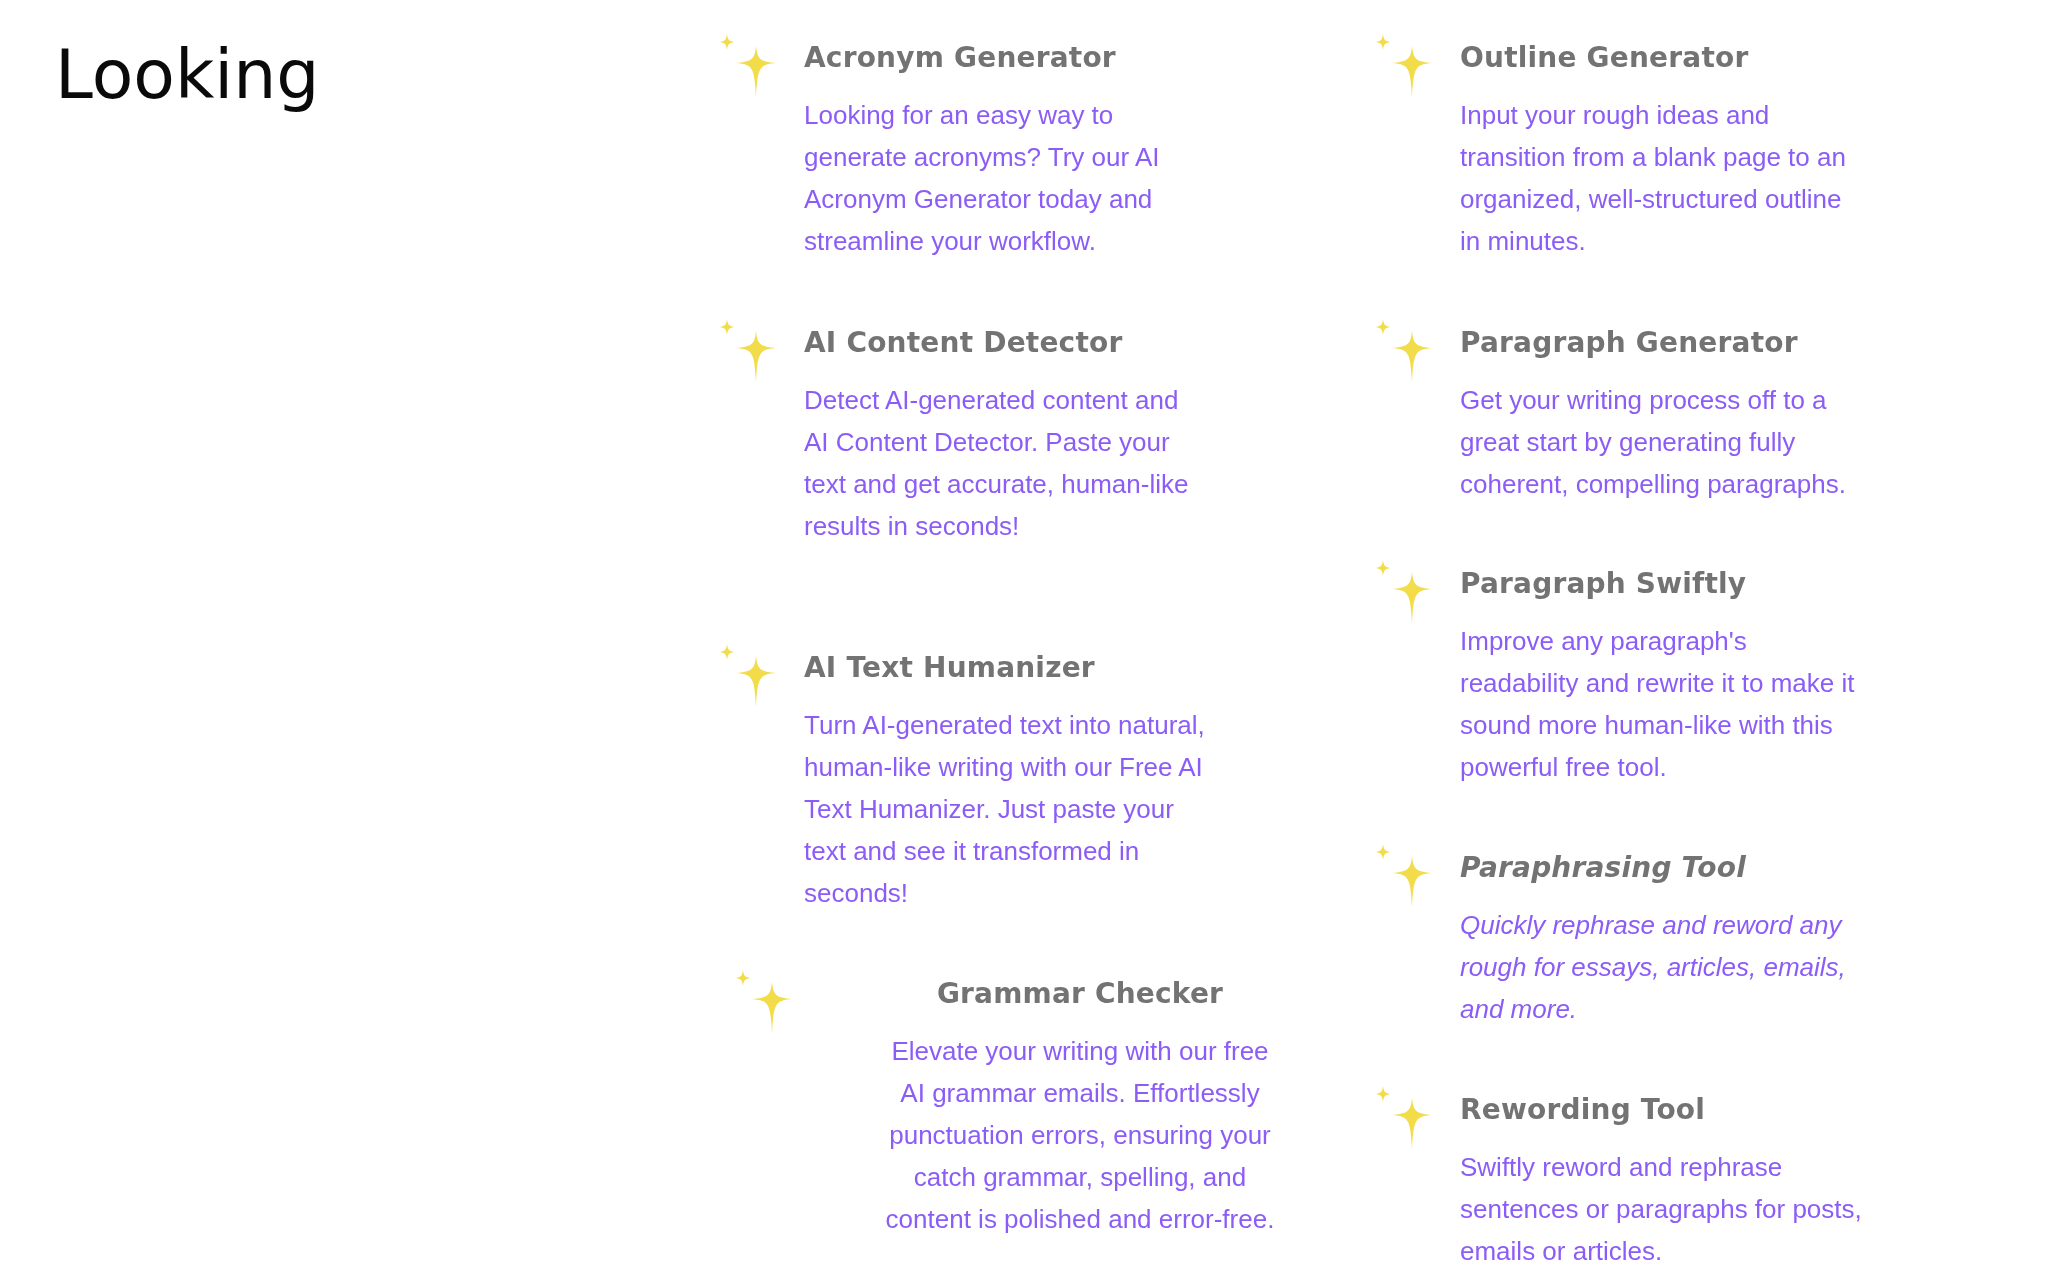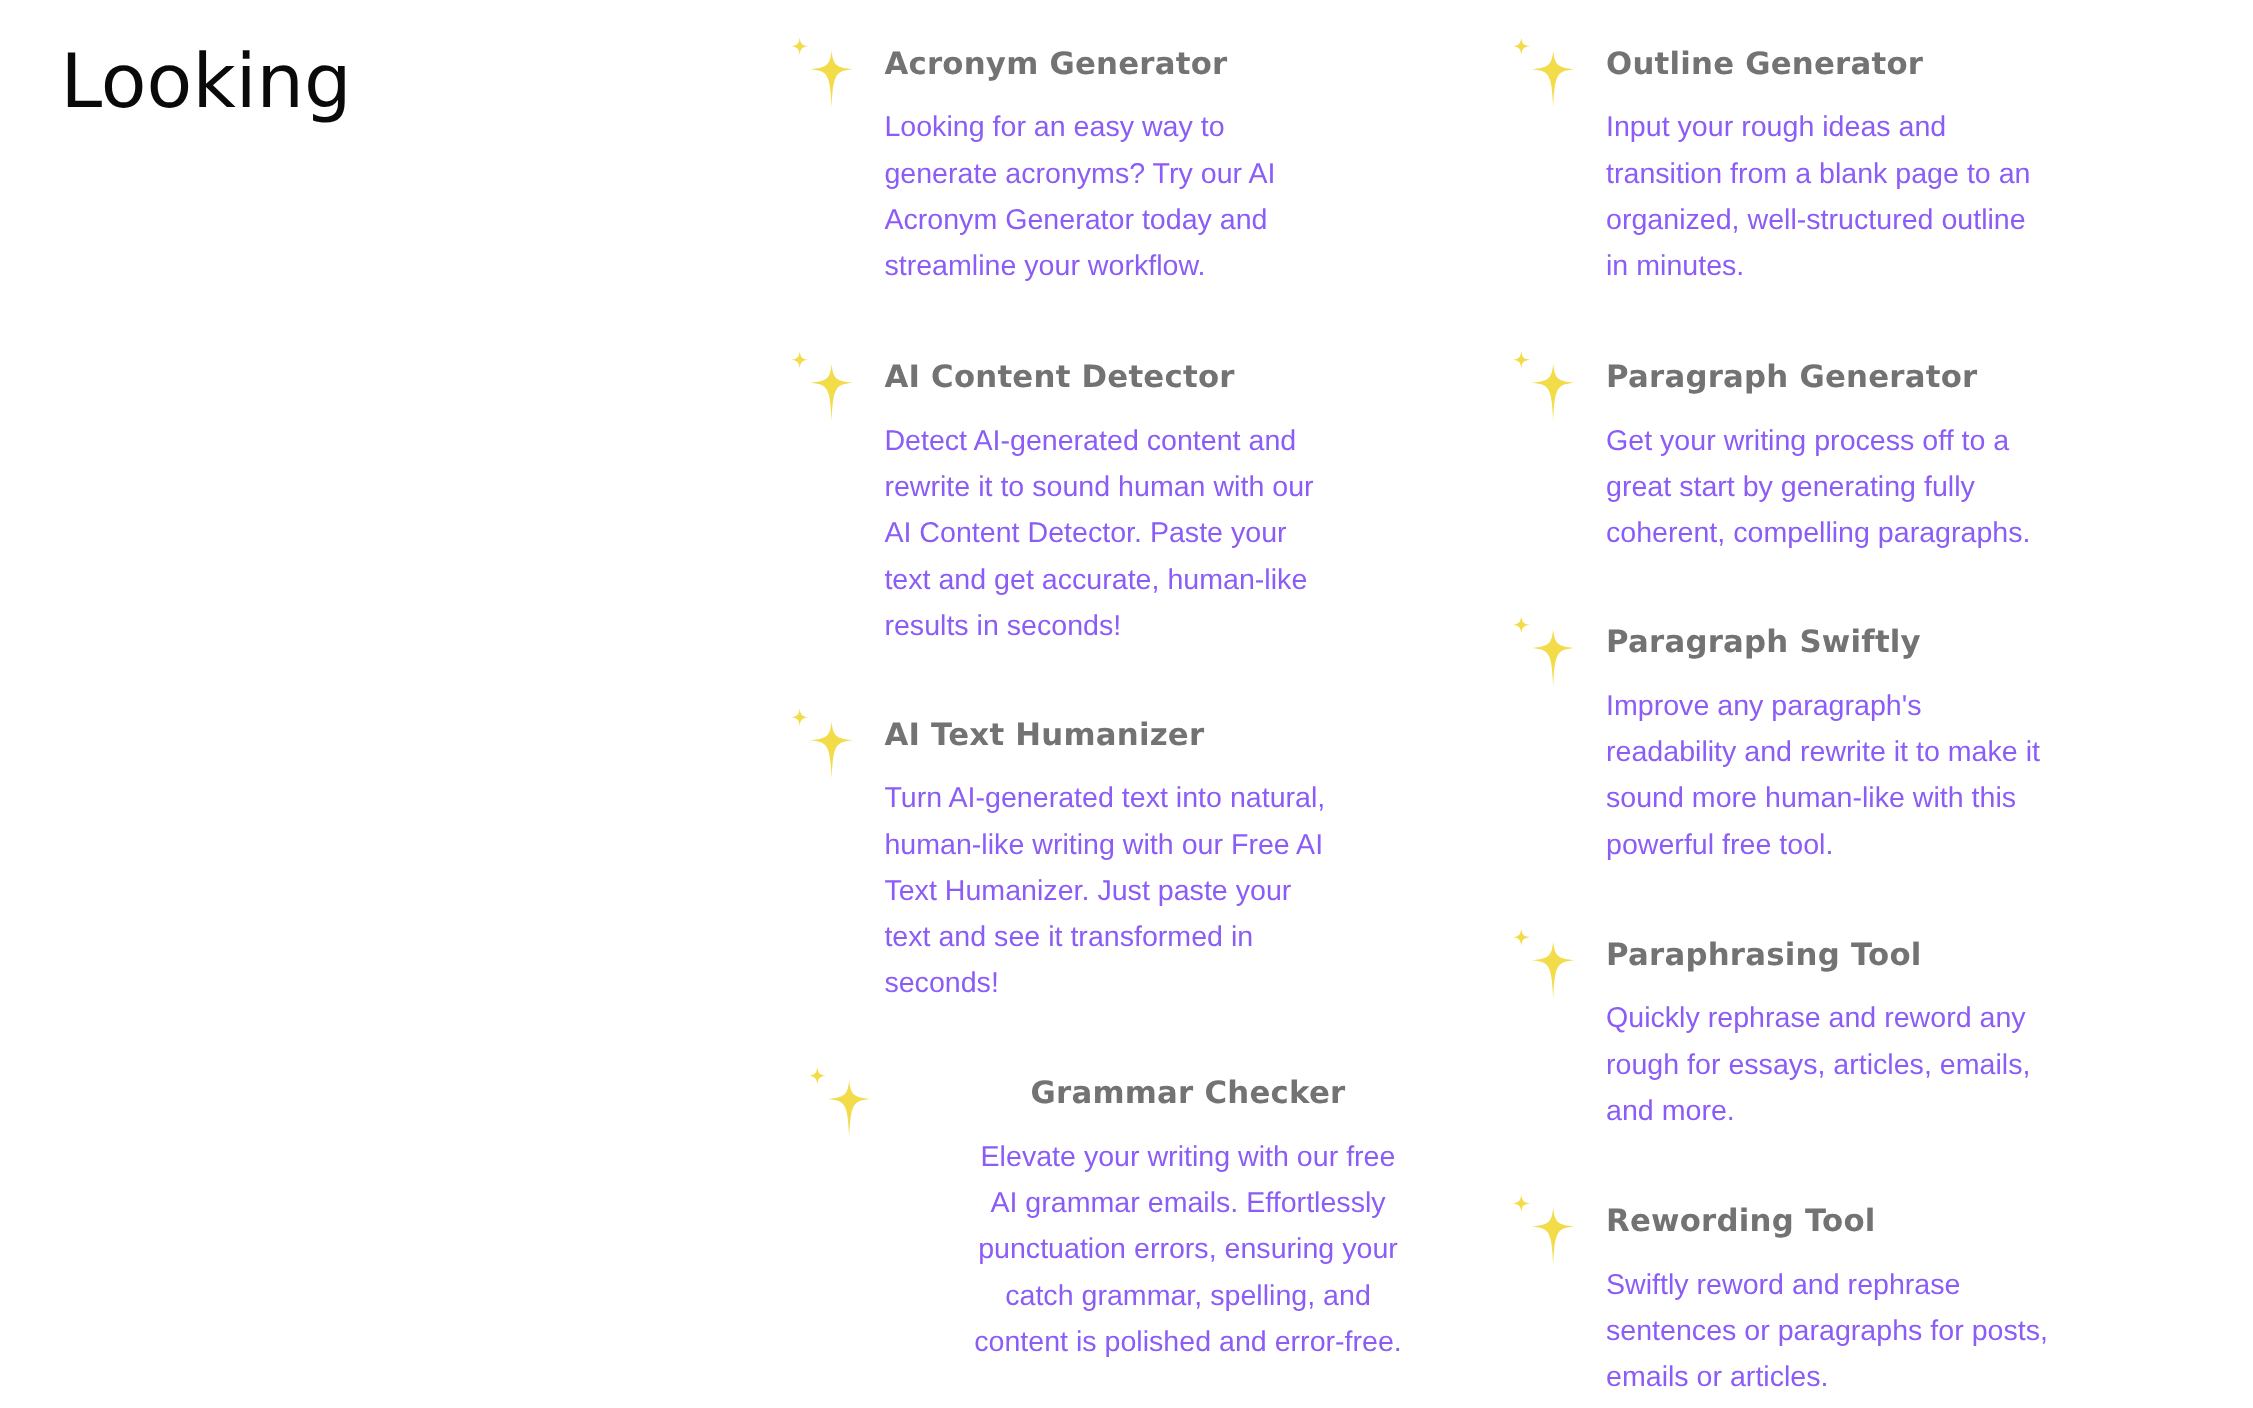--- a/index.html
+++ b/index.html
@@ -44,21 +44,20 @@
   </p>
 </div>
 
 <div class="tool" style="left:804px; top:323px;">
   <svg class="sparkle">
       <use href="#sparkle"></use>
     </svg>
   <a class="title">AI Content Detector</a>
   <p class="desc">
     <span>Detect AI-generated content and</span>
-    <span>rewrite it to sound human with our</span>
     <span>AI Content Detector. Paste your</span>
     <span>text and get accurate, human-like</span>
     <span>results in seconds!</span>
   </p>
 </div>
 
 <div class="tool" style="left:804px; top:648px;">
   <svg class="sparkle">
       <use href="#sparkle"></use>
     </svg>
@@ -117,21 +116,21 @@
     </svg>
   <a class="title">Paragraph Swiftly</a>
   <p class="desc">
     <span>Improve any paragraph's</span>
     <span>readability and rewrite it to make it</span>
     <span>sound more human-like with this</span>
     <span>powerful free tool.</span>
   </p>
 </div>
 
-<div class="tool" style="left:1460px; top:848px;">
+<div class="tool" style="left:1460px; top:848px;font-style:italic;">
   <svg class="sparkle">
       <use href="#sparkle"></use>
     </svg>
   <a class="title">Paraphrasing Tool</a>
   <p class="desc">
     <span>Quickly rephrase and reword any</span>
     <span>rough for essays, articles, emails,</span>
     <span>and more.</span>
   </p>
 </div>

